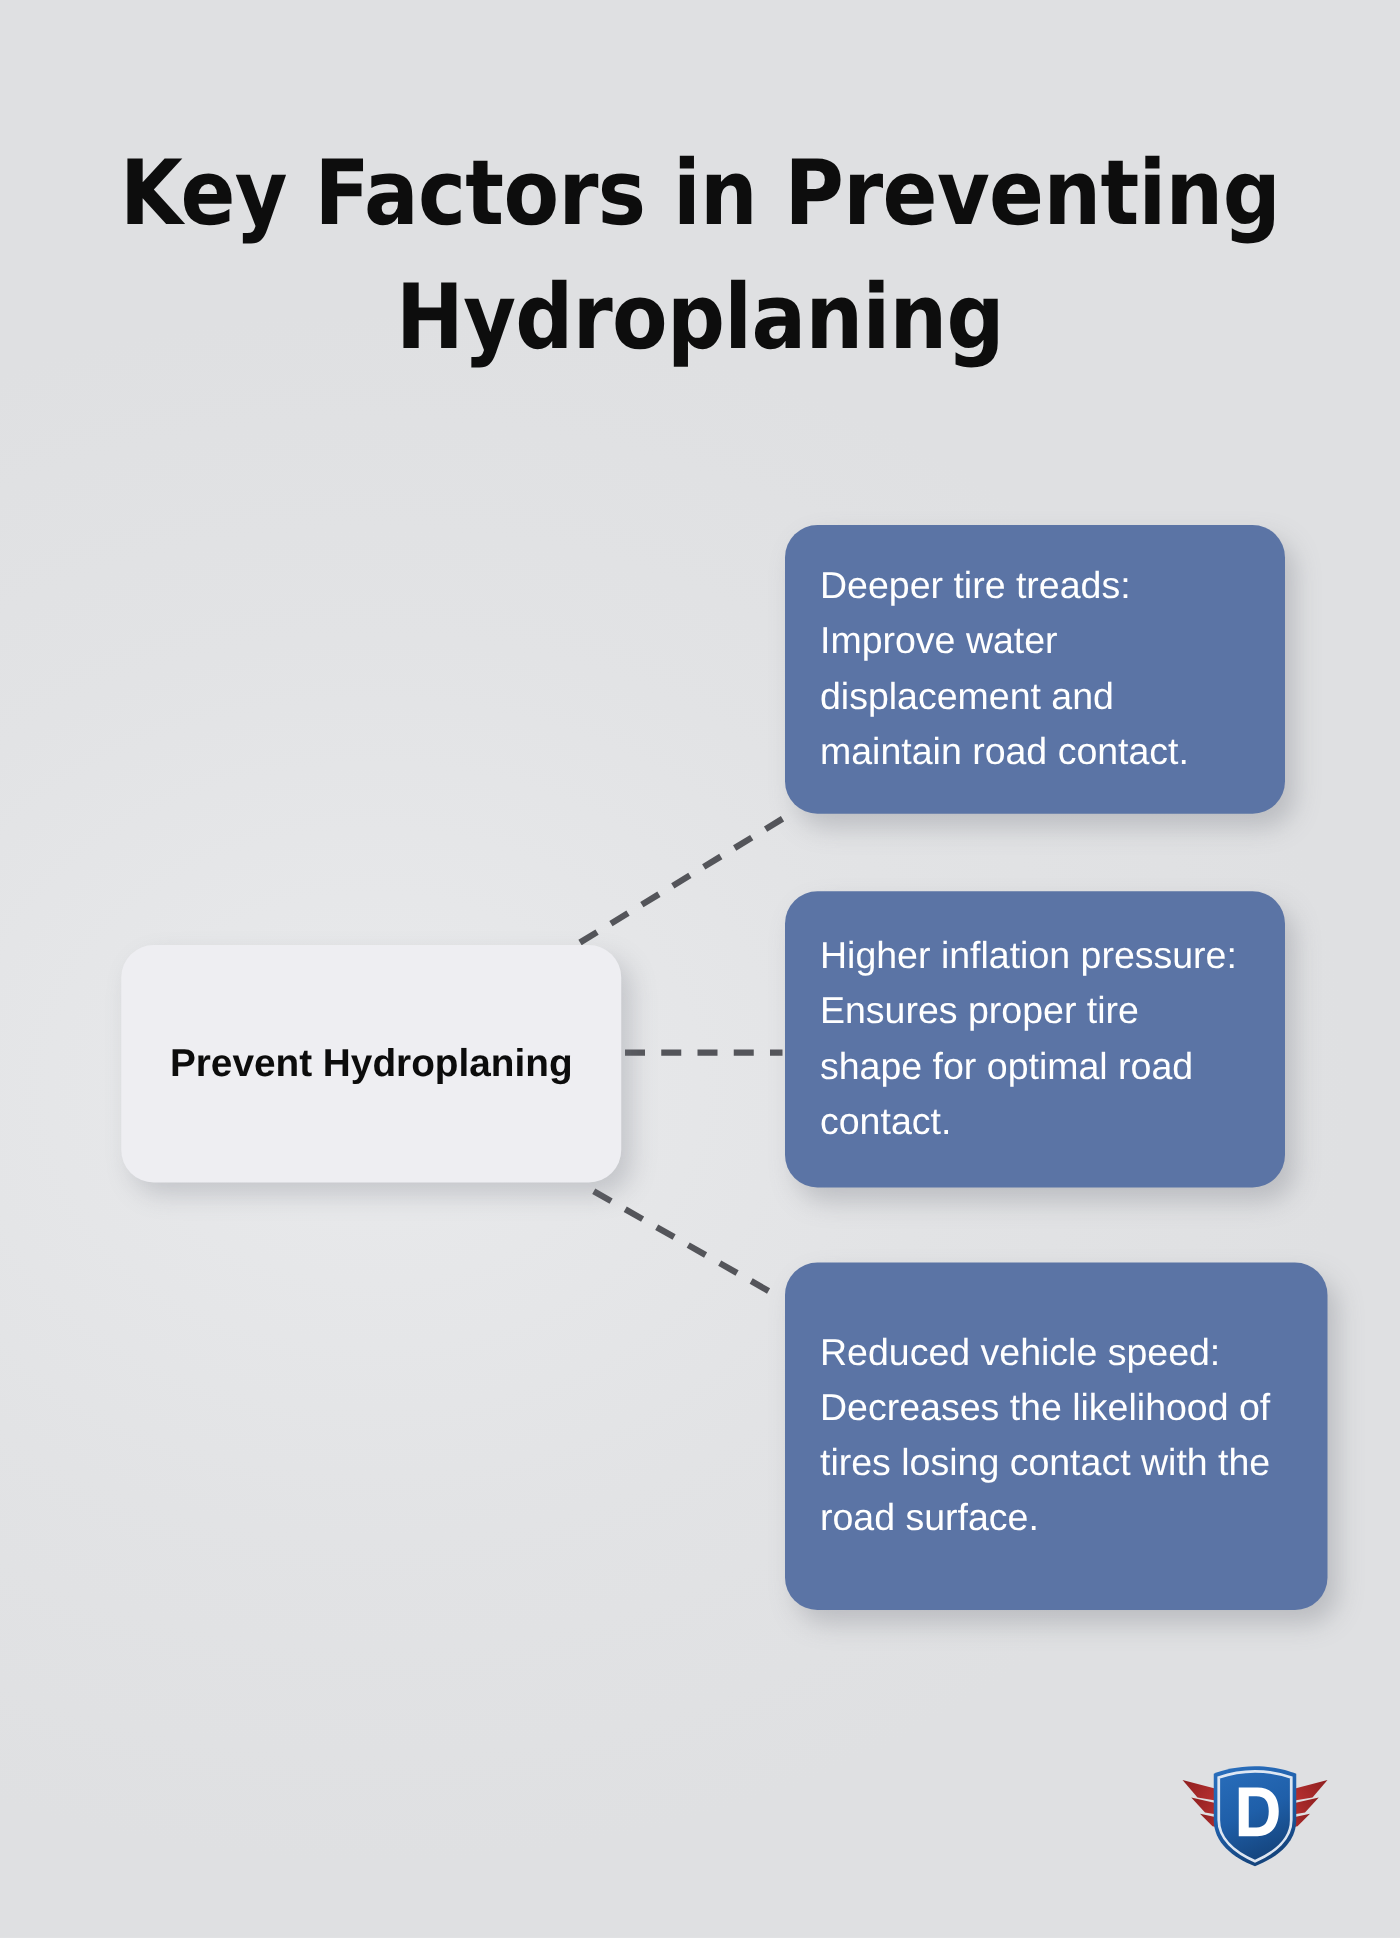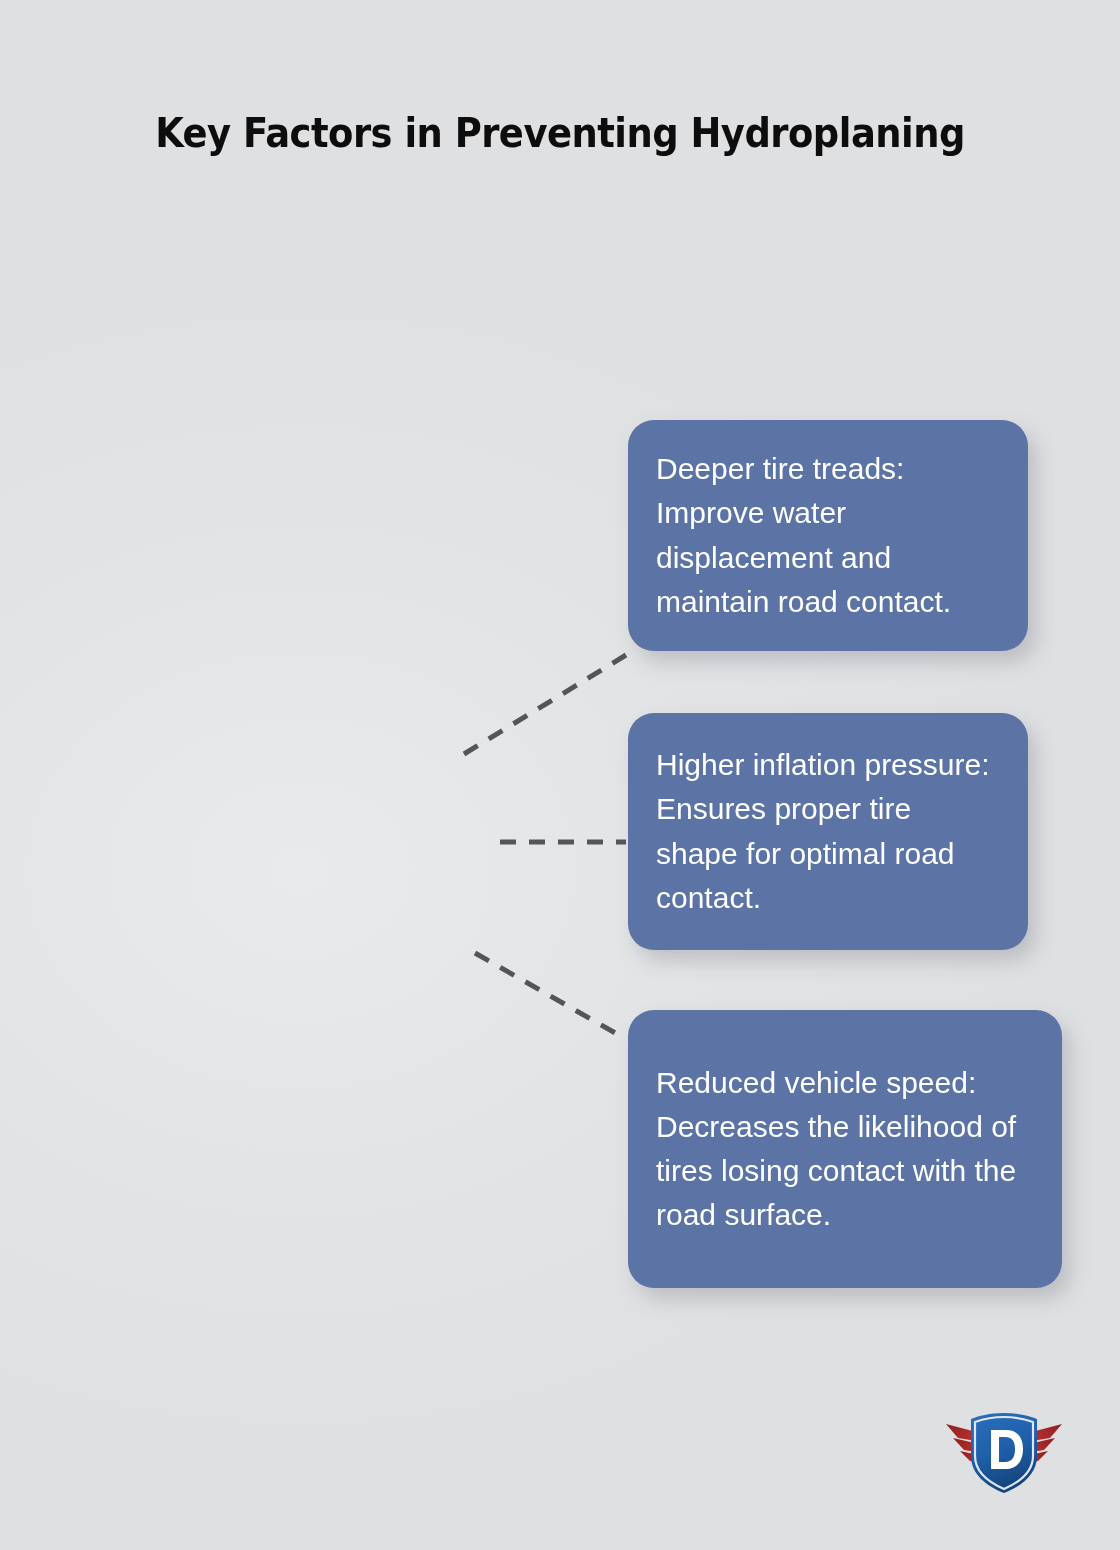--- a/index.html
+++ b/index.html
@@ -21,21 +21,21 @@
       radial-gradient(ellipse 780px 620px at 300px 870px, #e9eaec 0%, #e2e3e5 58%, #dfe0e2 100%);
   }
 
   
   .title {
     position: absolute;
     left: 60px;
     top: 105px;
     width: 1000px;
     text-align: center;
-    font-size: 41px;
+    font-size: 72px;
     line-height: 1.38;
     font-weight: 700;
     color: #0d0d0d;
     letter-spacing: -0.5px;
     font-family: "DejaVu Sans Condensed", "Liberation Sans Narrow", "Liberation Sans", sans-serif;
   }
 
   
   .center-node {
     position: absolute;
@@ -105,20 +105,23 @@
 <div id="canvas">
 
   <div class="title">Key Factors in Preventing Hydroplaning</div>
 
   <svg class="connectors" viewBox="0 0 1120 1550" width="1120" height="1550">
     <line x1="464" y1="754" x2="626" y2="655" stroke="#54555a" stroke-width="5" stroke-dasharray="16 13" stroke-linecap="butt"></line>
     <line x1="500" y1="842" x2="626" y2="842" stroke="#54555a" stroke-width="5" stroke-dasharray="16 13" stroke-linecap="butt"></line>
     <line x1="475" y1="953" x2="624" y2="1038" stroke="#54555a" stroke-width="5" stroke-dasharray="16 13" stroke-linecap="butt"></line>
   </svg>
 
+  <div class="center-node">
+    <div class="center-node-label">Prevent Hydroplaning</div>
+  </div>
 
   <div class="card" id="card-0">
     <div class="card-text">Deeper tire treads: Improve water displacement and maintain road contact.</div>
   </div>
 
   <div class="card" id="card-1">
     <div class="card-text">Higher inflation pressure: Ensures proper tire shape for optimal road contact.</div>
   </div>
 
   <div class="card" id="card-2">

